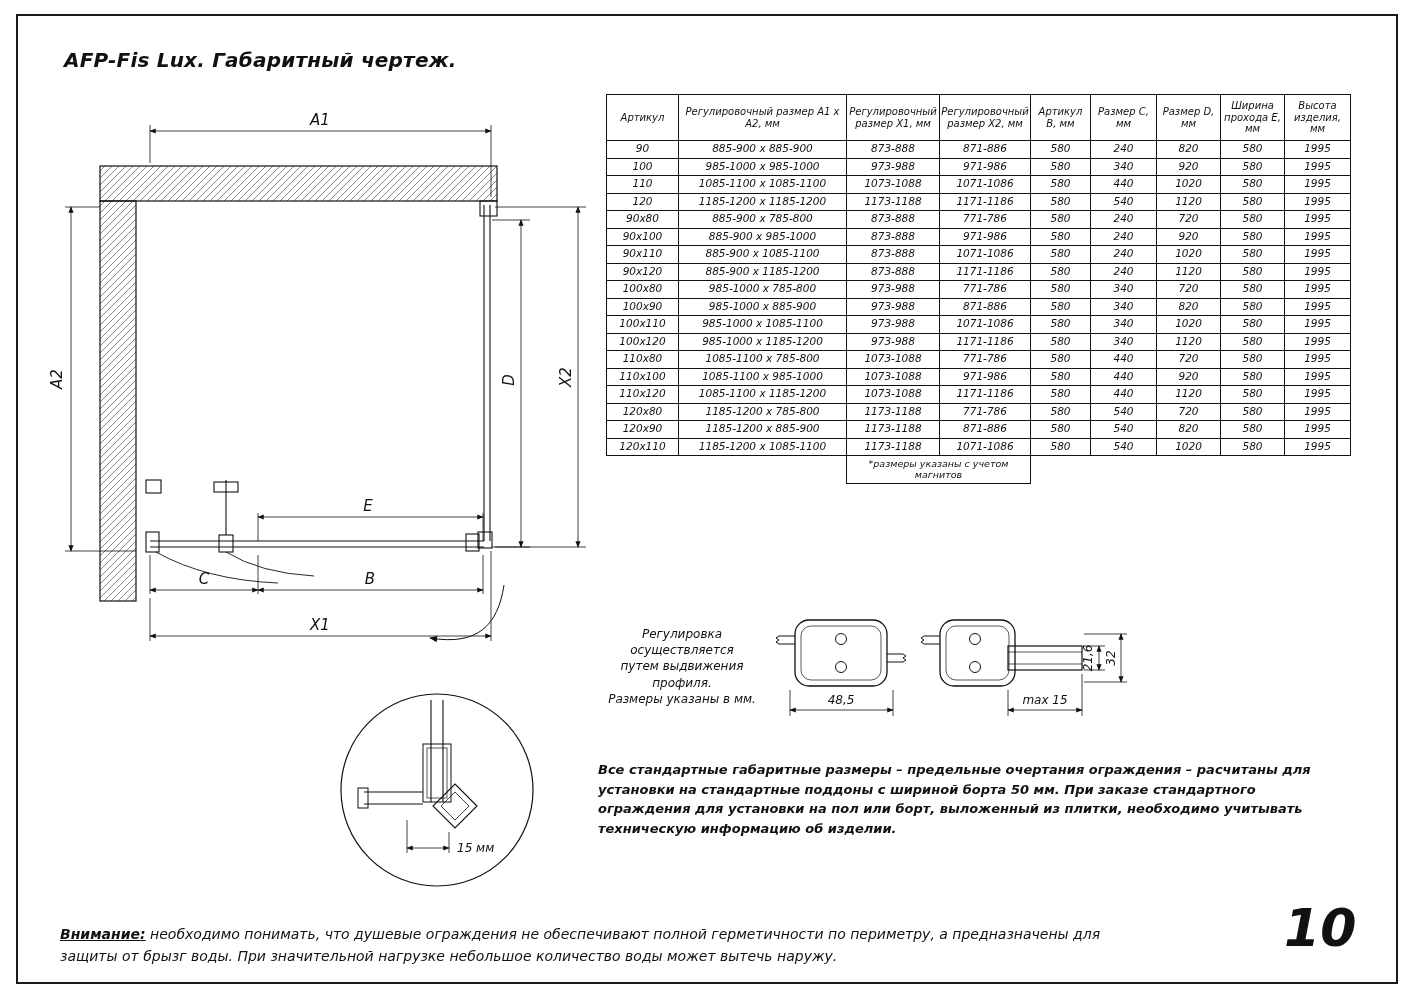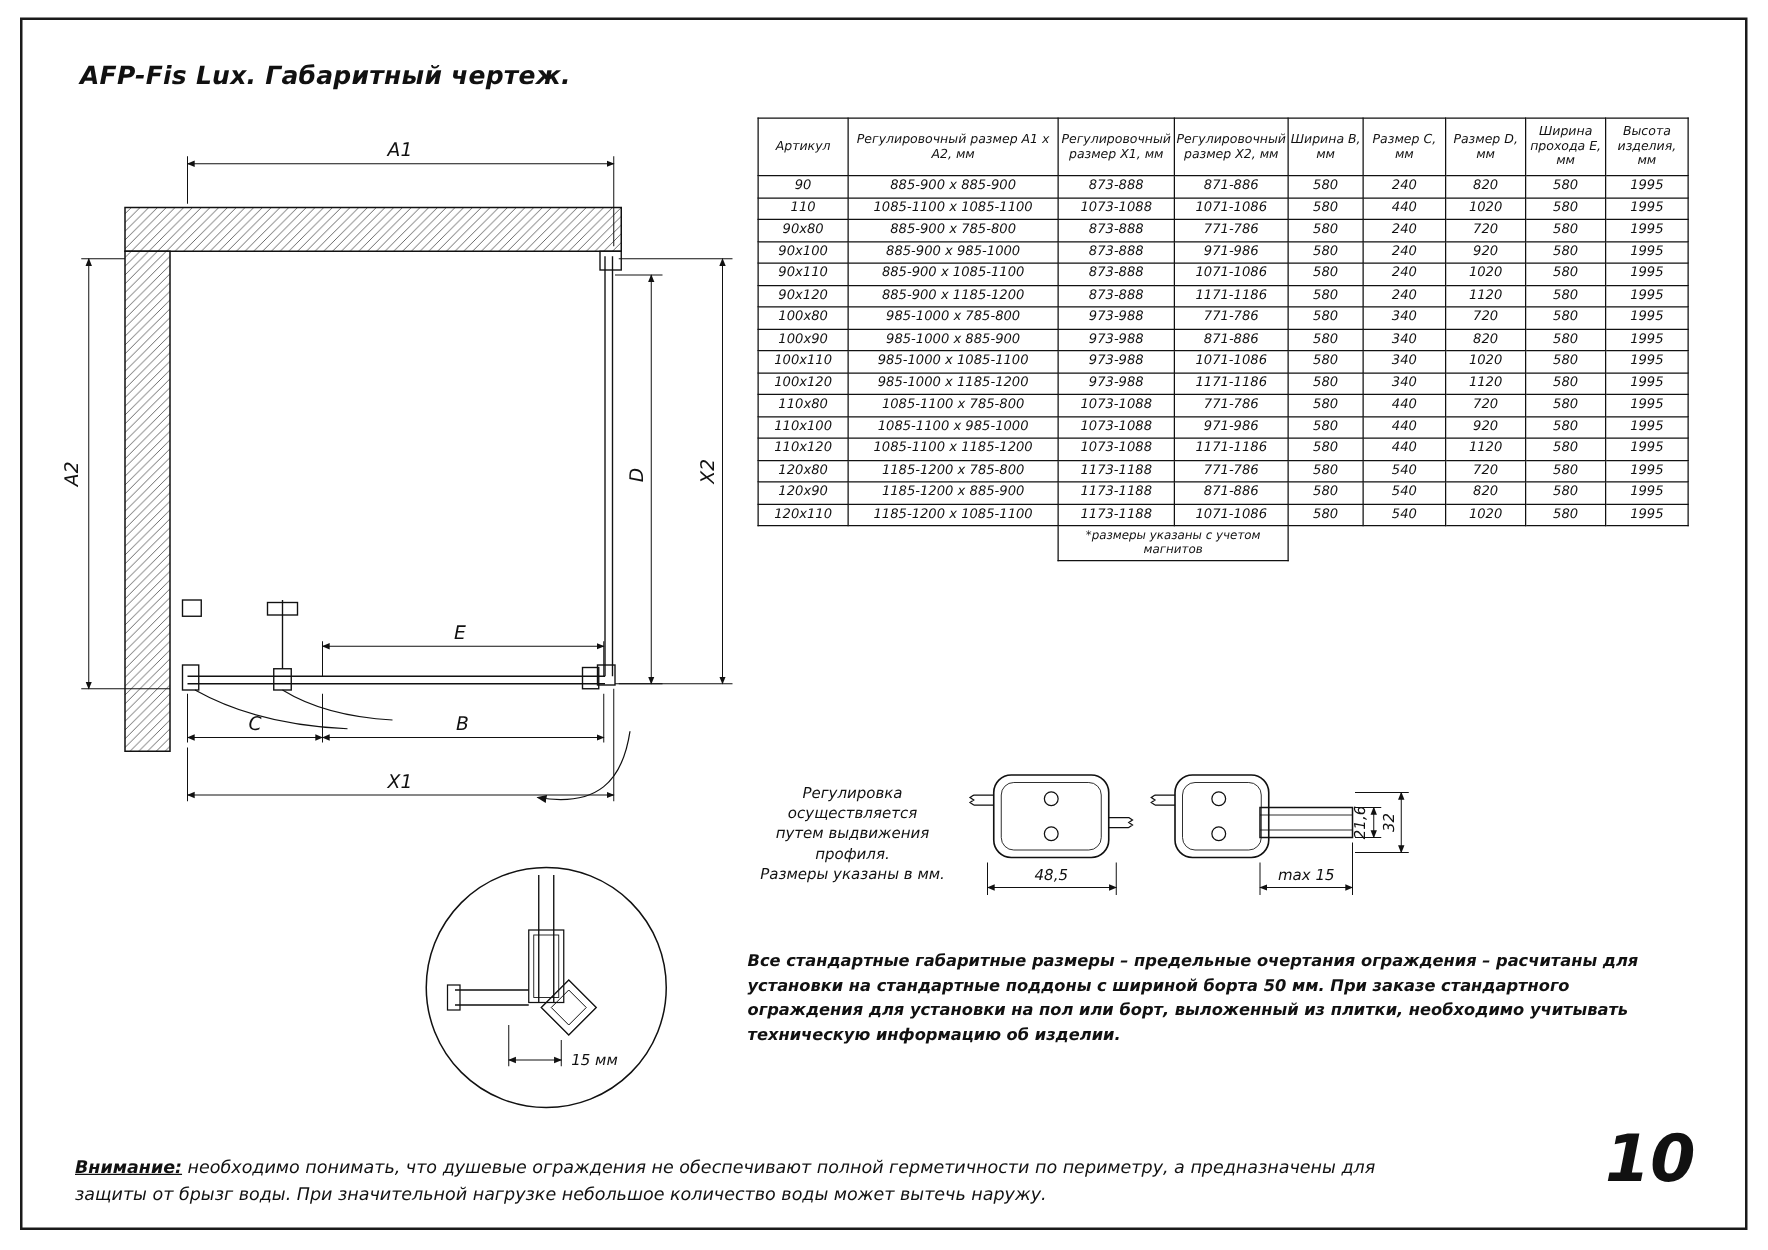--- a/index.html
+++ b/index.html
@@ -192,47 +192,69 @@
       <col style="width:64px">
       <col style="width:64px">
       <col style="width:66px">
   </colgroup>
   <thead>
     <tr>
       <th>Артикул</th>
       <th>Регулировочный размер A1 x A2, мм</th>
       <th>Регулировочный размер X1, мм</th>
       <th>Регулировочный размер X2, мм</th>
-      <th>Ширина B, мм</th>
+      <th>Артикул B, мм</th>
       <th>Размер C, мм</th>
       <th>Размер D, мм</th>
       <th>Ширина прохода E, мм</th>
       <th>Высота изделия, мм</th>
     </tr>
   </thead>
   <tbody>
       <tr>
         <td>90</td>
         <td>885-900 x 885-900</td>
         <td>873-888</td>
         <td>871-886</td>
         <td>580</td>
         <td>240</td>
         <td>820</td>
         <td>580</td>
         <td>1995</td>
       </tr>
       <tr>
+        <td>100</td>
+        <td>985-1000 x 985-1000</td>
+        <td>973-988</td>
+        <td>971-986</td>
+        <td>580</td>
+        <td>340</td>
+        <td>920</td>
+        <td>580</td>
+        <td>1995</td>
+      </tr>
+      <tr>
         <td>110</td>
         <td>1085-1100 x 1085-1100</td>
         <td>1073-1088</td>
         <td>1071-1086</td>
         <td>580</td>
         <td>440</td>
         <td>1020</td>
+        <td>580</td>
+        <td>1995</td>
+      </tr>
+      <tr>
+        <td>120</td>
+        <td>1185-1200 x 1185-1200</td>
+        <td>1173-1188</td>
+        <td>1171-1186</td>
+        <td>580</td>
+        <td>540</td>
+        <td>1120</td>
         <td>580</td>
         <td>1995</td>
       </tr>
       <tr>
         <td>90x80</td>
         <td>885-900 x 785-800</td>
         <td>873-888</td>
         <td>771-786</td>
         <td>580</td>
         <td>240</td>

